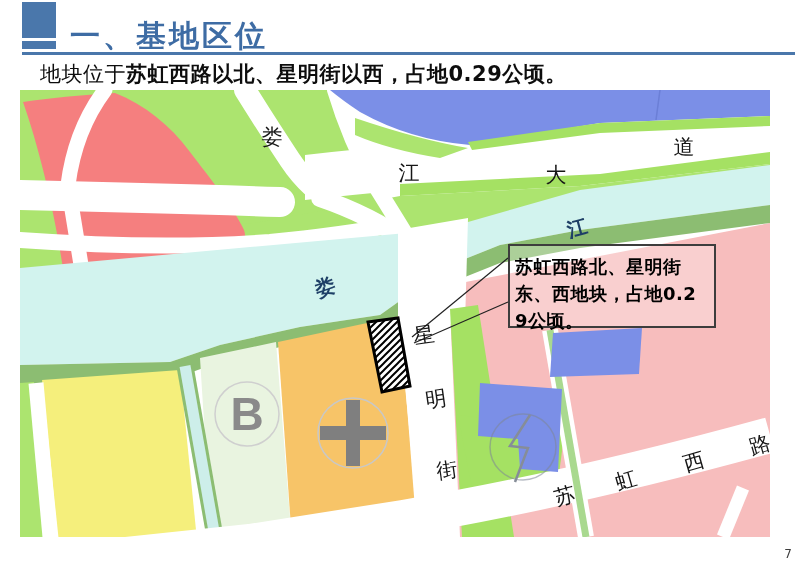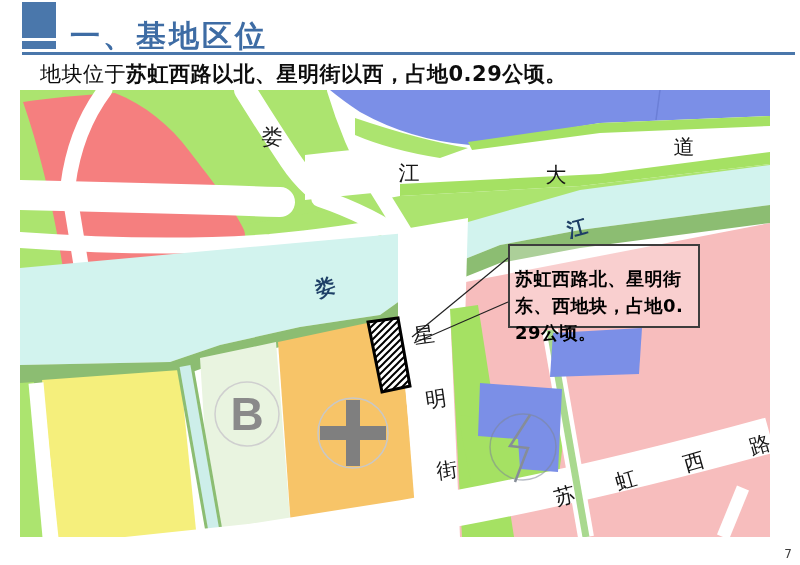--- a/index.html
+++ b/index.html
@@ -19,24 +19,24 @@
   
   .subtitle{
     position:absolute;left:40px;top:60px;margin:0;font-size:21px;color:#0d0d0d;
     letter-spacing:0.5px;white-space:nowrap;
   }
   .subtitle b{font-weight:bold;}
   
   .map{position:absolute;left:20px;top:90px;width:750px;height:447px;background:#ffffff;}
   .map svg{display:block;width:750px;height:447px;}
   .callout{
-    position:absolute;left:488px;top:154px;width:192px;height:84px;box-sizing:border-box;
+    position:absolute;left:488px;top:154px;width:208px;height:84px;box-sizing:border-box;
     border:2px solid #3d3d3d;background:rgba(255,255,255,0.28);
     font-size:18px;font-weight:bold;line-height:27px;color:#000;
-    padding:19px 5px;word-break:break-all;letter-spacing:0.5px;
+    padding:7px 5px;word-break:break-all;letter-spacing:0.5px;
   }
   .page-number{position:absolute;right:8px;bottom:4px;font-size:12px;color:#3c3c3c;}
   
   .lbl{font-size:21px;fill:#161616;font-family:"DejaVu Sans",sans-serif;}
   .riv{font-size:20px;font-weight:bold;fill:#1e3f66;font-family:"DejaVu Sans",sans-serif;}
   .bmark{font-size:46px;font-weight:bold;fill:#8a8a8a;font-family:"Liberation Sans","DejaVu Sans",sans-serif;}
 </style>
 </head>
 <body>
 

